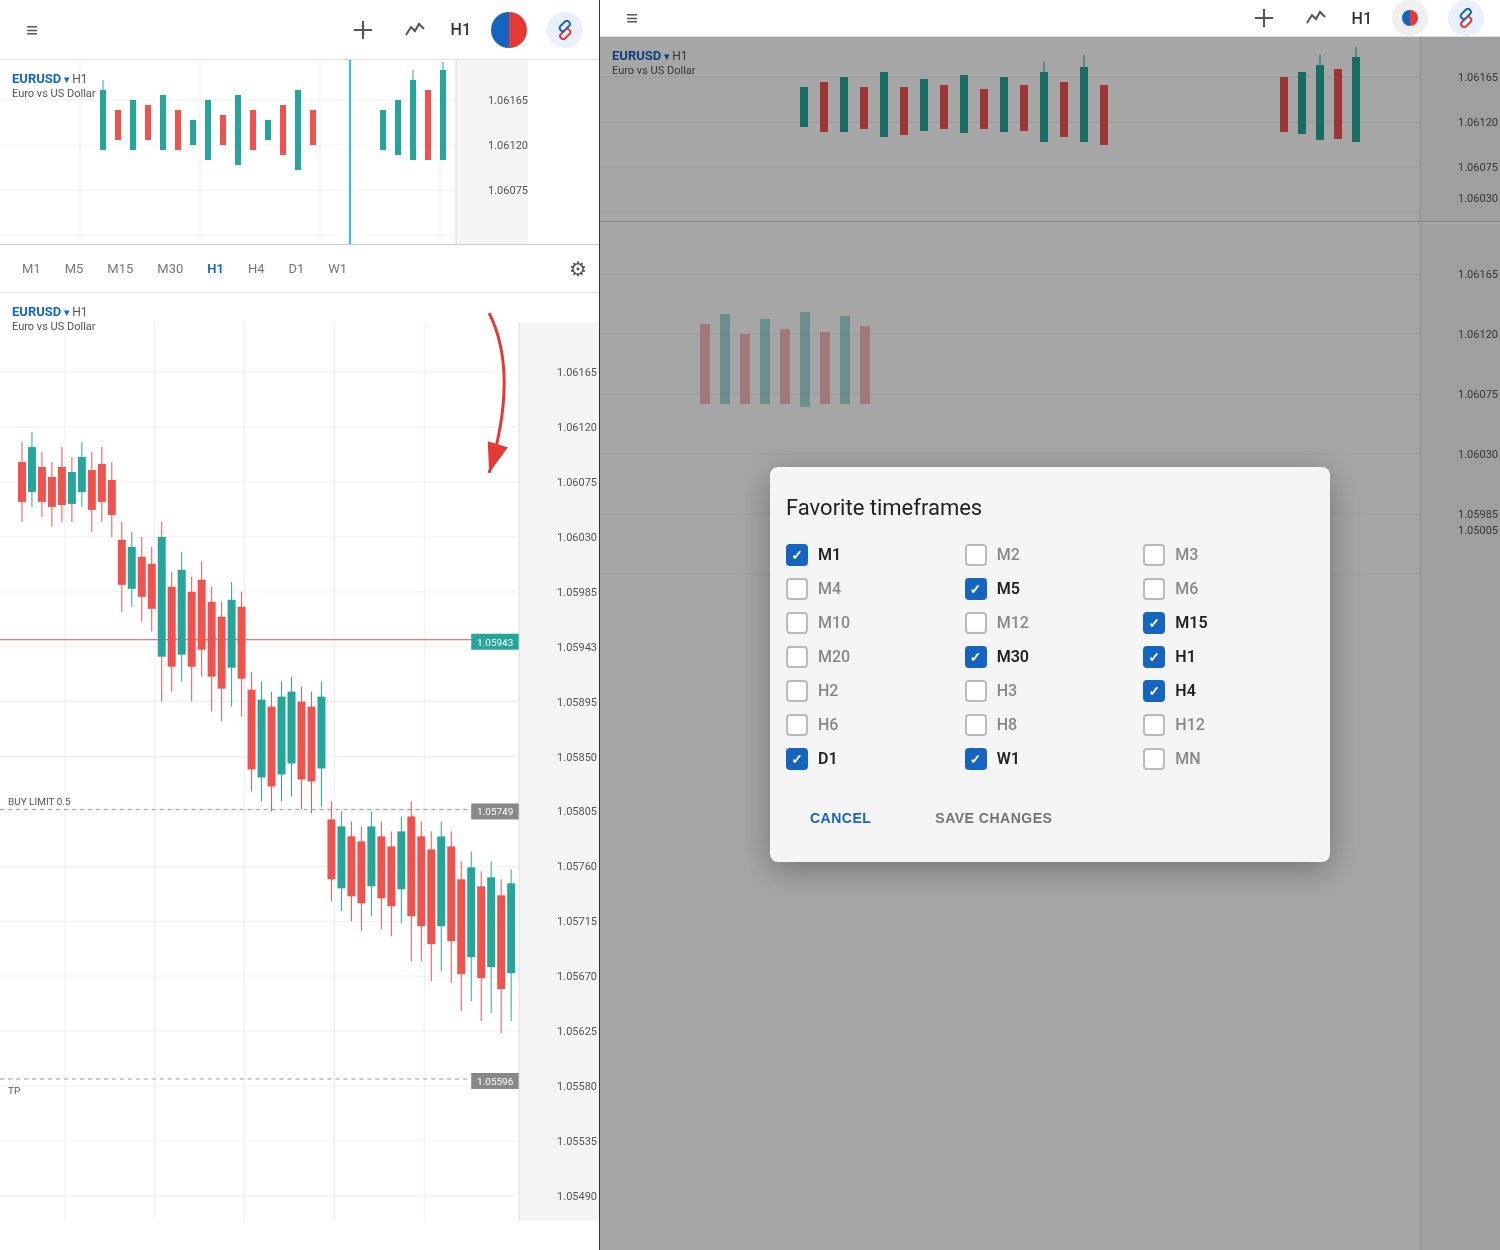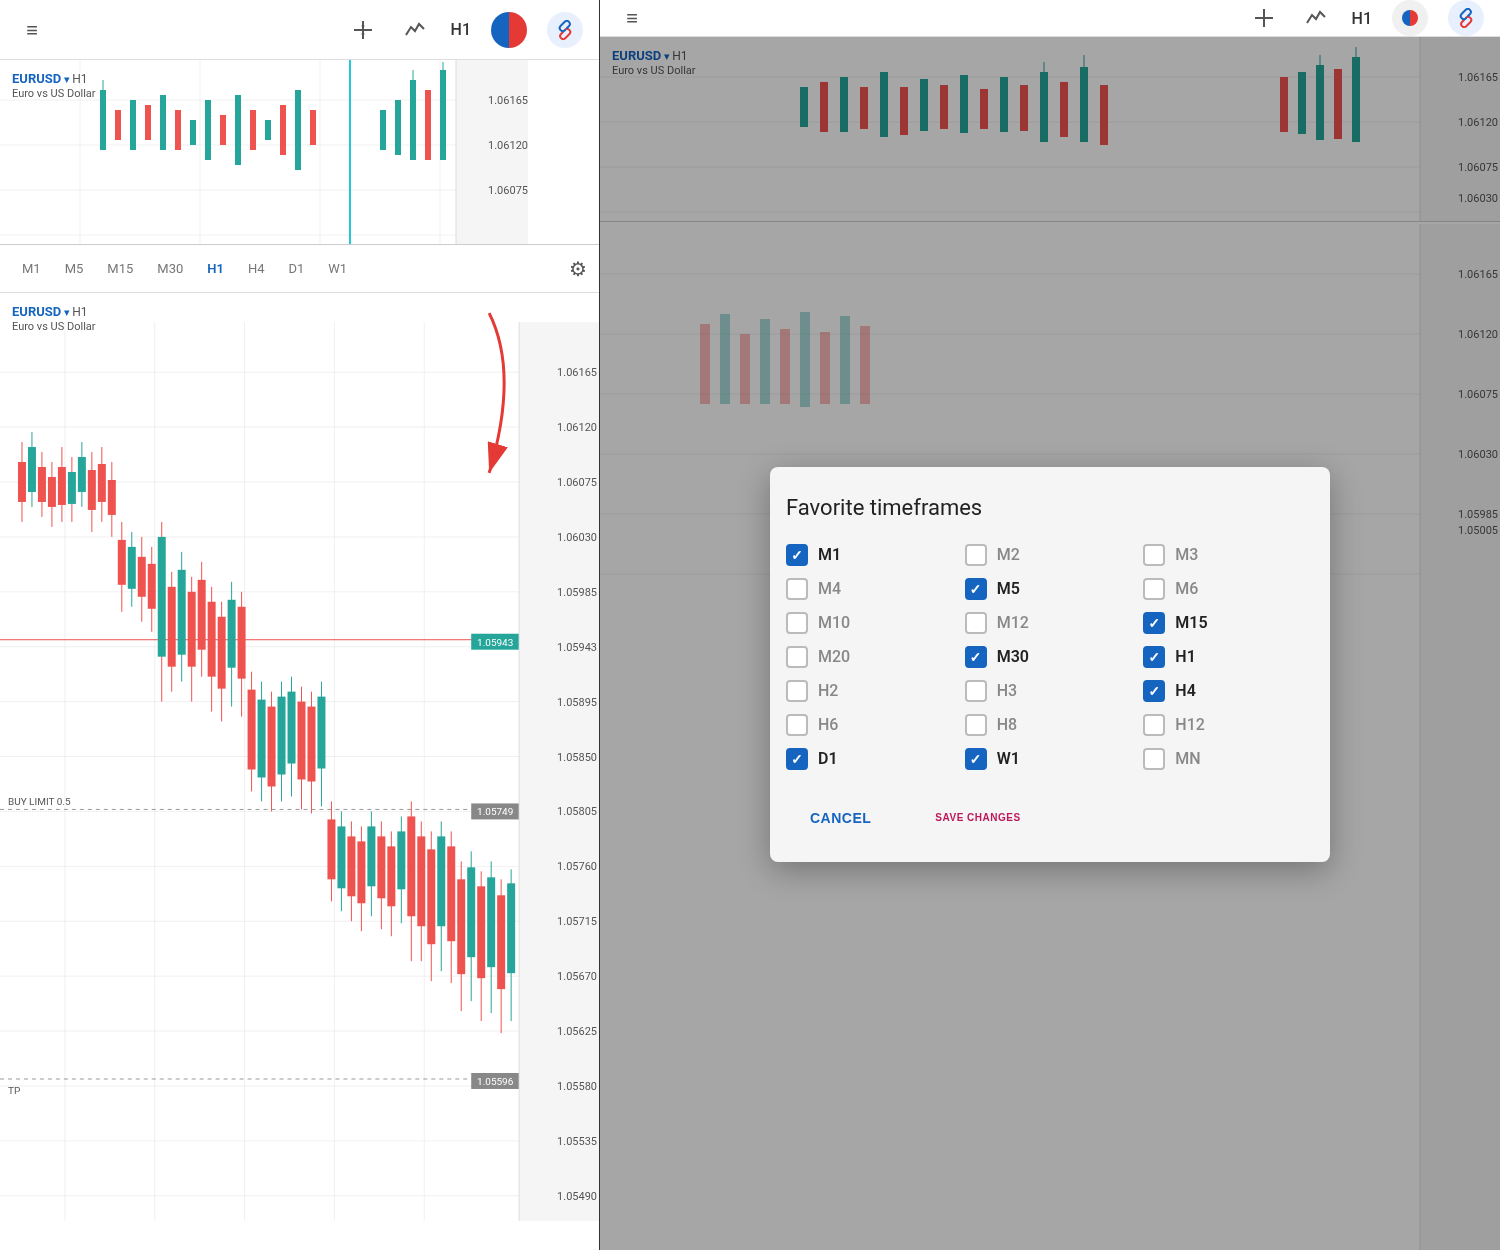--- a/index.html
+++ b/index.html
@@ -244,23 +244,23 @@
       font-weight: 700;
       color: #1565c0;
       background: transparent;
       border: none;
       cursor: pointer;
       letter-spacing: 0.5px;
     }
 
     .btn-save {
       padding: 12px 24px;
-      font-size: 10px;
+      font-size: 14px;
       font-weight: 700;
-      color: #be185d;
+      color: #737373;
       background: transparent;
       border: none;
       cursor: pointer;
       letter-spacing: 0.5px;
     }
 
     
     .candle-up { fill: #26a69a; }
     .candle-down { fill: #ef5350; }
     .wick-up { stroke: #26a69a; stroke-width: 1; }

